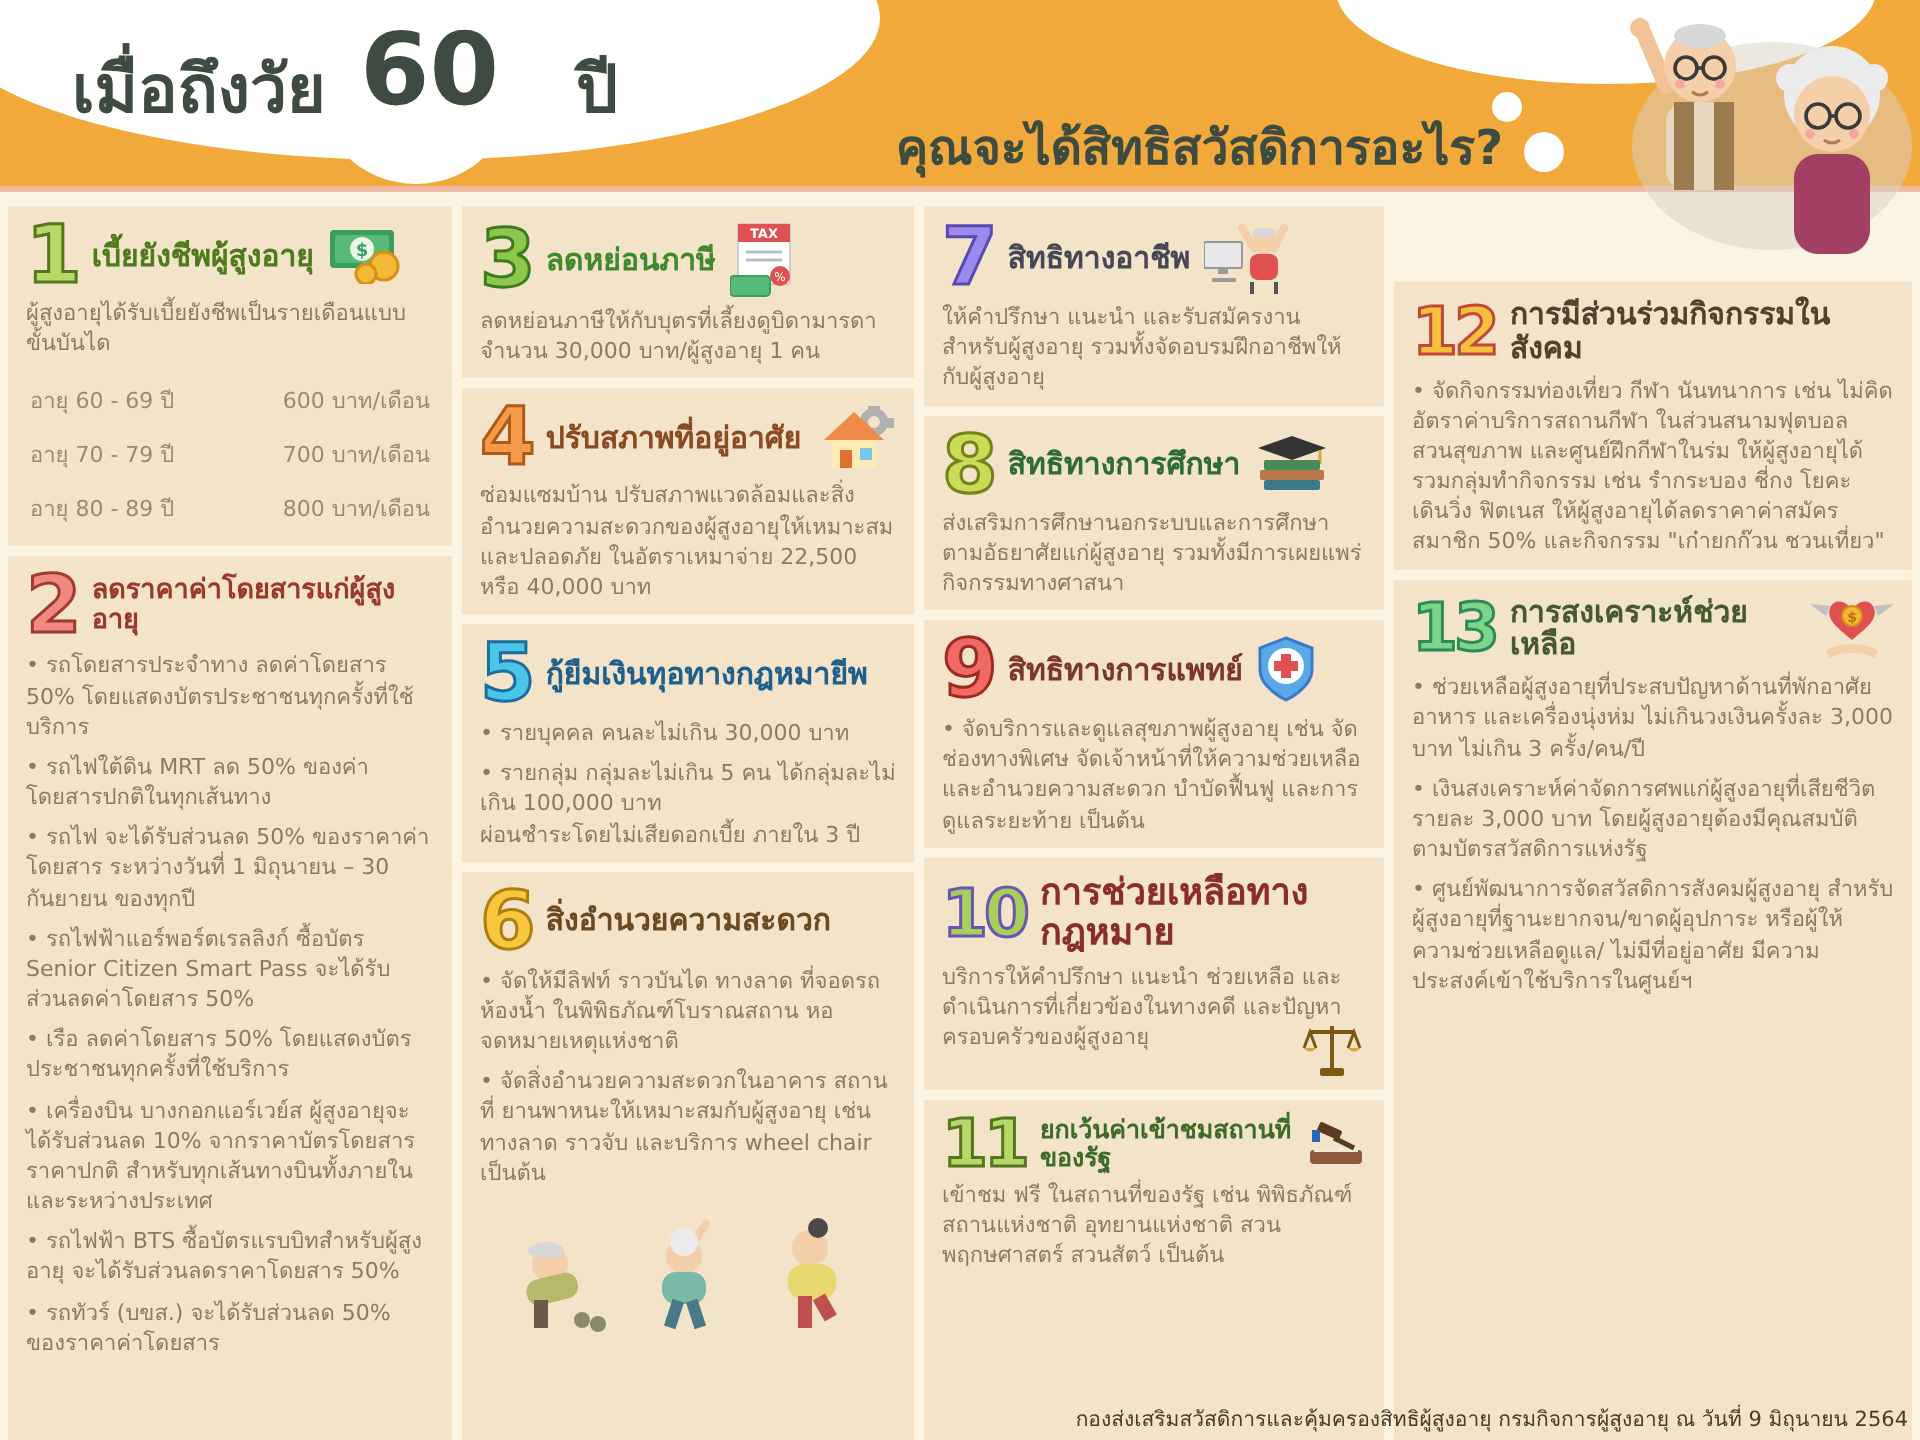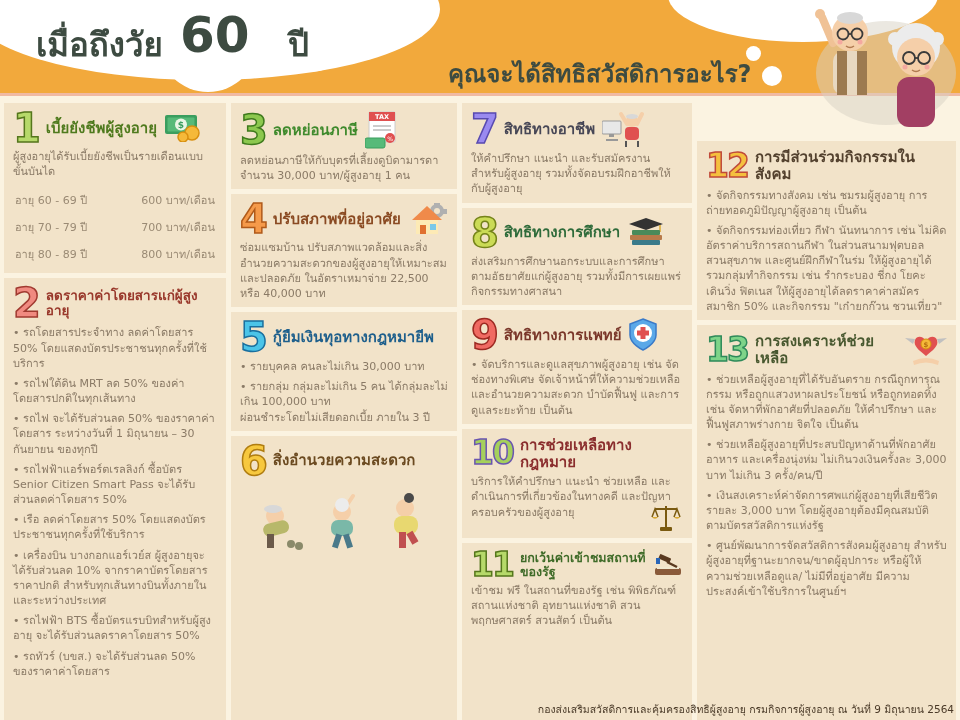--- a/index.html
+++ b/index.html
@@ -45,21 +45,21 @@
   .n1{color:#b6d96a;-webkit-text-stroke-color:#55761c}.n2{color:#f08a80;-webkit-text-stroke-color:#a03a30}
   .n3{color:#8cc84e;-webkit-text-stroke-color:#3f7a1d}.n4{color:#f59a4a;-webkit-text-stroke-color:#b05a1a}
   .n5{color:#4cc4e8;-webkit-text-stroke-color:#1a6f9e}.n6{color:#f7c83e;-webkit-text-stroke-color:#b07d10}
   .n7{color:#9a8af0;-webkit-text-stroke-color:#584ab0}.n8{color:#cbdb56;-webkit-text-stroke-color:#75831a}
   .n9{color:#f06a62;-webkit-text-stroke-color:#9c2a22}.n10{color:#a5d05c;-webkit-text-stroke-color:#6a55b0}
   .n11{color:#b6d96a;-webkit-text-stroke-color:#55761c}.n12{color:#f5c03e;-webkit-text-stroke-color:#c04a3a}
   .n13{color:#7ed489;-webkit-text-stroke-color:#2f8a5a}
   
   .t1{color:#4f7a1d}.t2{color:#99382b;font-size:13.5px}.t3{color:#3f8a2c}.t4{color:#8a4a22}
   .t5{color:#1e5f8c}.t6{color:#6b4a20}.t7{color:#474756}.t8{color:#2e6b3a}.t9{color:#7a372a}
-  .t10{color:#8a2d2d;font-size:15px}.t11{color:#3f6b28;font-size:12.5px}
+  .t10{color:#8a2d2d;font-size:18px}.t11{color:#3f6b28;font-size:12.5px}
   .t12{color:#53412e;font-size:15px}.t13{color:#48582f}
   .credit{position:absolute;right:6px;bottom:2px;font-size:10.5px;color:#4a3a28;z-index:8;}
 </style>
 </head>
 <body>
 
 <div id="canvas">
 
   <div class="header">
     <div class="blob b1"></div>
@@ -203,20 +203,24 @@
           <li>รายกลุ่ม กลุ่มละไม่เกิน 5 คน ได้กลุ่มละไม่เกิน 100,000 บาท</li>
         </ul>
         <p class="body note">ผ่อนชำระโดยไม่เสียดอกเบี้ย ภายใน 3 ปี</p>
       </div>
 
       <div class="sec grow">
         <div class="sec-head">
           <span class="num n6">6</span>
           <span class="title t6">สิ่งอำนวยความสะดวก</span>
         </div>
+        <ul class="bul">
+          <li>จัดให้มีลิฟท์ ราวบันได ทางลาด ที่จอดรถ ห้องน้ำ ในพิพิธภัณฑ์โบราณสถาน หอจดหมายเหตุแห่งชาติ</li>
+          <li>จัดสิ่งอำนวยความสะดวกในอาคาร สถานที่ ยานพาหนะให้เหมาะสมกับผู้สูงอายุ เช่น ทางลาด ราวจับ และบริการ wheel chair เป็นต้น</li>
+        </ul>
         <svg class="exercise" width="190" height="66" viewBox="0 0 190 66">
 
           <circle cx="26" cy="30" r="9" fill="#f5cfa9"></circle>
             <ellipse cx="24" cy="23" rx="9" ry="4" fill="#d8d8d8"></ellipse>
           <rect x="14" y="36" width="26" height="13" rx="6" fill="#b8b86a" transform="rotate(-14 27 42)"></rect>
           <rect x="18" y="48" width="7" height="14" fill="#6b5a4a"></rect>
           <circle cx="42" cy="58" r="4" fill="#8a8a6a"></circle>
             <circle cx="50" cy="60" r="4" fill="#8a8a6a"></circle>
 
           <line x1="96" y1="22" x2="104" y2="10" stroke="#f5cfa9" stroke-width="4" stroke-linecap="round"></line>
@@ -322,40 +326,38 @@
     </div>
 
     <div class="col col4">
 
       <div class="sec">
         <div class="sec-head">
           <span class="num n12 sm">12</span>
           <span class="title t12">การมีส่วนร่วมกิจกรรมในสังคม</span>
         </div>
         <ul class="bul">
-          <li>จัดกิจกรรมทางสังคม เช่น ชมรมผู้สูงอายุ การถ่ายทอดภูมิปัญญาผู้สูงอายุ เป็นต้น</li>
           <li>จัดกิจกรรมท่องเที่ยว กีฬา นันทนาการ เช่น ไม่คิดอัตราค่าบริการสถานกีฬา ในส่วนสนามฟุตบอล สวนสุขภาพ และศูนย์ฝึกกีฬาในร่ม ให้ผู้สูงอายุได้รวมกลุ่มทำกิจกรรม เช่น รำกระบอง ชี่กง โยคะ เดินวิ่ง ฟิตเนส ให้ผู้สูงอายุได้ลดราคาค่าสมัครสมาชิก 50% และกิจกรรม "เก๋ายกก๊วน ชวนเที่ยว"</li>
         </ul>
       </div>
 
       <div class="sec grow">
         <div class="sec-head">
           <span class="num n13 sm">13</span>
           <span class="title t13">การสงเคราะห์ช่วยเหลือ</span>
           <svg class="icon" width="42" height="32" viewBox="0 0 42 32">
             <polygon points="8,10 0,4 10,5" fill="#c0c0c0"></polygon>
             <polygon points="34,10 42,4 32,5" fill="#c0c0c0"></polygon>
             <path d="M21,22 C14,16 8,12 10,6 C12,1 18,2 21,7 C24,2 30,1 32,6 C34,12 28,16 21,22 Z" fill="#e05050"></path>
             <circle cx="21" cy="10" r="5" fill="#f5b939" stroke="#d89010"></circle>
             <text x="21" y="13" font-size="7" font-weight="bold" fill="#b87010" text-anchor="middle">$</text>
             <path d="M8,27 Q21,21 34,27 L33,31 Q21,26 9,31 Z" fill="#f5cfa9"></path>
           </svg>
         </div>
         <ul class="bul">
-          <li>ช่วยเหลือผู้สูงอายุที่ได้รับอันตราย กรณีถูกทารุณกรรม หรือถูกแสวงหาผลประโยชน์ หรือถูกทอดทิ้ง เช่น จัดหาที่พักอาศัยที่ปลอดภัย ให้คำปรึกษา และฟื้นฟูสภาพร่างกาย จิตใจ เป็นต้น</li>
           <li>ช่วยเหลือผู้สูงอายุที่ประสบปัญหาด้านที่พักอาศัย อาหาร และเครื่องนุ่งห่ม ไม่เกินวงเงินครั้งละ 3,000 บาท ไม่เกิน 3 ครั้ง/คน/ปี</li>
           <li>เงินสงเคราะห์ค่าจัดการศพแก่ผู้สูงอายุที่เสียชีวิต รายละ 3,000 บาท โดยผู้สูงอายุต้องมีคุณสมบัติตามบัตรสวัสดิการแห่งรัฐ</li>
           <li>ศูนย์พัฒนาการจัดสวัสดิการสังคมผู้สูงอายุ สำหรับผู้สูงอายุที่ฐานะยากจน/ขาดผู้อุปการะ หรือผู้ให้ความช่วยเหลือดูแล/ ไม่มีที่อยู่อาศัย มีความประสงค์เข้าใช้บริการในศูนย์ฯ</li>
         </ul>
       </div>
     </div>
   </div>
 
   <div class="credit">กองส่งเสริมสวัสดิการและคุ้มครองสิทธิผู้สูงอายุ กรมกิจการผู้สูงอายุ ณ วันที่ 9 มิถุนายน 2564</div>
 </div>

